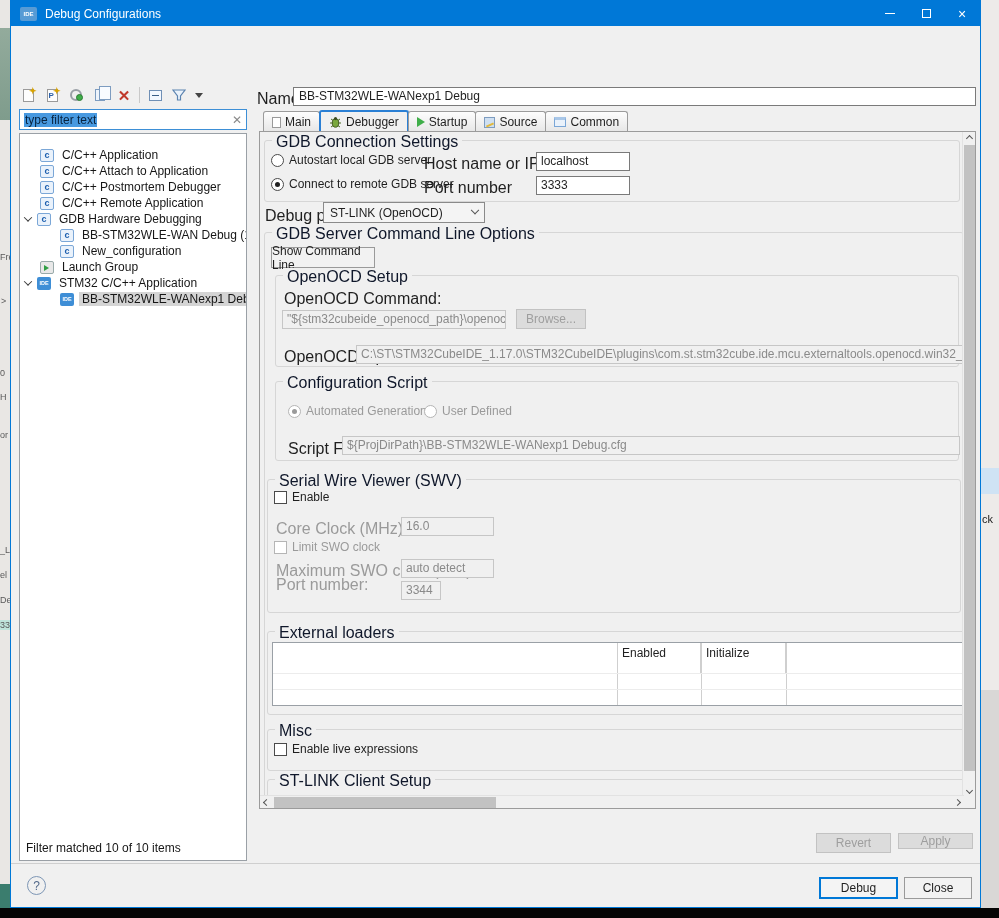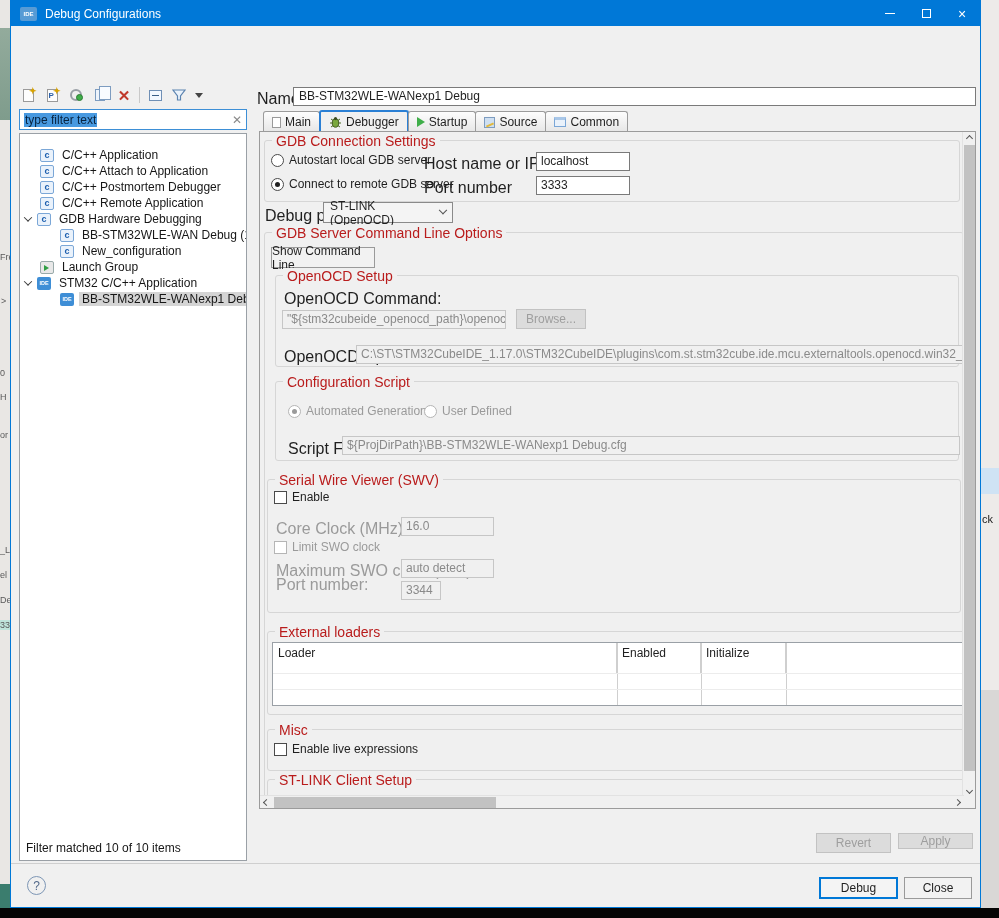--- a/index.html
+++ b/index.html
@@ -87,21 +87,21 @@
   .hscroll { position:absolute; left:0; bottom:0; width:704px; height:13px; background:#f0f0f0; border-top:1px solid #e2e2e2; }
   .vthumb { position:absolute; left:1px; top:13px; width:11px; height:626px; background:#c2c2c2; }
   .hthumb { position:absolute; left:14px; top:1px; width:222px; height:11px; background:#c2c2c2; }
   .sbarrow { position:absolute; width:13px; height:13px; display:flex; align-items:center; justify-content:center; }
   .sc { width:5px; height:5px; border-right:1.3px solid #555; border-bottom:1.3px solid #555; }
   .sc.up { transform:rotate(-135deg); } .sc.down { transform:rotate(45deg); }
   .sc.left { transform:rotate(135deg); } .sc.right { transform:rotate(-45deg); }
 
   
   .group { position:absolute; border:1px solid #d6d6d6; border-radius:3px; }
-  .legend { position:absolute; top:-8px; left:7px; background:#f0f0f0; padding:0 4px; font-size:14px; color:#b91c1c; white-space:nowrap; }
+  .legend { position:absolute; top:-8px; left:7px; background:#f0f0f0; padding:0 4px; font-size:16px; color:#0f172a; white-space:nowrap; }
   .lbl { position:absolute; white-space:nowrap; font-size:16px; color:#1f1f1f; }
   .lbl.dis { color:#9a9a9a; }
   .field { position:absolute; height:19px; background:#fff; border:1px solid #7a7a7a; font-size:12px; padding:1px 4px; white-space:nowrap; overflow:hidden; }
   .field.dis { background:#f0f0f0; border:1px solid #c6c6c6; color:#8a8a8a; }
   .btn { position:absolute; height:21px; background:#f2f2f2; border:1px solid #9a9a9a; font-size:12px; display:flex; align-items:center; justify-content:center; }
   .btn.dis { background:#dcdcdc; border:1px solid #c2c2c2; color:#9e9e9e; }
   .radio { position:absolute; display:flex; align-items:center; gap:5px; font-size:12px; }
   .rdot { width:13px; height:13px; border:1px solid #4a4a4a; border-radius:50%; background:#fff; position:relative; flex:0 0 auto; }
   .radio.on .rdot:after { content:""; position:absolute; left:3px; top:3px; width:5px; height:5px; border-radius:50%; background:#222; }
   .radio.dis { color:#9a9a9a; } .radio.dis .rdot { border-color:#b5b5b5; }
@@ -308,21 +308,21 @@
             <span class="rdot"></span>
             <span>Connect to remote GDB server</span>
           </div>
         <span class="lbl" style="left:159px;top:14px;">Host name or IP address</span>
         <div class="field" style="left:271px;top:11px;width:94px;">localhost</div>
         <span class="lbl" style="left:159px;top:38px;">Port number</span>
         <div class="field" style="left:271px;top:35px;width:94px;">3333</div>
       </div>
 
       <span class="lbl" style="left:5px;top:75px;">Debug probe</span>
-      <div class="combo" style="left:63px;top:70px;width:130px;">
+      <div class="combo" style="left:63px;top:70px;width:162px;">
         <span>ST-LINK (OpenOCD)</span>
         <span class="cchev"></span>
       </div>
 
       <div class="group" style="left:4px;top:100px;width:700px;height:600px;">
         <span class="legend">GDB Server Command Line Options</span>
 
         <div class="btn" style="left:6px;top:14px;width:104px;">Show Command Line</div>
 
         <div class="group" style="left:10px;top:42px;width:684px;height:92px;">
@@ -362,21 +362,20 @@
             </div>
           <span class="lbl dis" style="left:8px;top:82px;">Maximum SWO clock (kHz):</span>
           <div class="field dis" style="left:133px;top:79px;width:93px;">auto detect</div>
           <span class="lbl dis" style="left:8px;top:96px;">Port number:</span>
           <div class="field dis" style="left:133px;top:101px;width:40px;">3344</div>
         </div>
 
         <div class="group" style="left:2px;top:398px;width:700px;height:84px;">
           <span class="legend">External loaders</span>
           <div class="ltable" style="left:4px;top:10px;width:692px;height:64px;">
-            <div class="lhead" style="left:0;width:344px;">Loader</div>
             <div class="lhead" style="left:344px;width:84px;">Enabled</div>
             <div class="lhead" style="left:428px;width:85px;">Initialize</div>
             <div class="lcol-line" style="left:344px;"></div>
             <div class="lcol-line" style="left:428px;"></div>
             <div class="lcol-line" style="left:513px;"></div>
             <div class="lrow-line" style="top:30px;"></div>
             <div class="lrow-line" style="top:46px;"></div>
           </div>
         </div>
 

